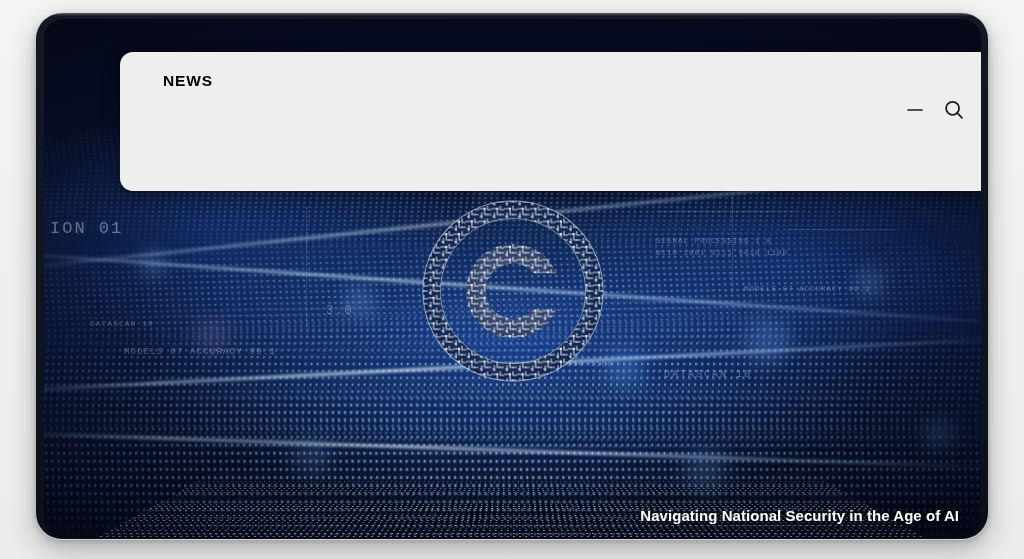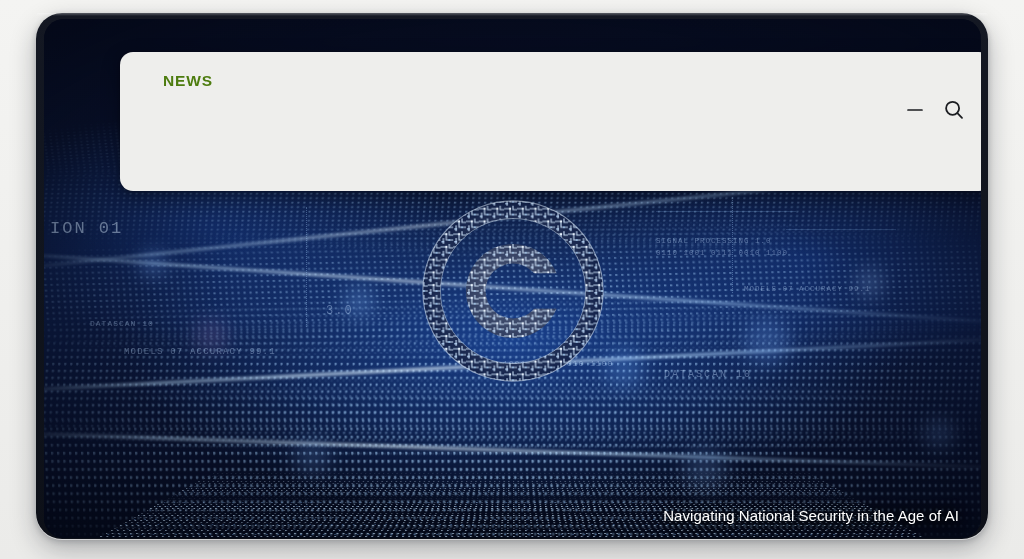--- a/index.html
+++ b/index.html
@@ -166,21 +166,21 @@
     background: #eeeeec;
     border-radius: 13px;
     box-shadow: 0 6px 18px rgba(0,0,0,0.34), 0 1px 3px rgba(0,0,0,0.22);
     box-sizing: border-box;
     padding: 14px 26px 16px 26px;
   }
   .kicker {
     font-size: 15.5px;
     font-weight: 600;
     letter-spacing: 0.9px;
-    color: #4d7c0f;
+    color: #000000;
     line-height: 1.2;
     margin: 6px 0 0 17px;
   }
   .headline {
     margin: 9px 0 0 17px;
     font-size: 30.5px;
     font-weight: 700;
     line-height: 1.17;
     letter-spacing: -0.35px;
     color: #1b1d21;
@@ -204,21 +204,21 @@
   }
   .icon-btn svg { display: block; }
 
   
   .caption {
     position: absolute;
     right: 22px;
     bottom: 14px;
     color: #ffffff;
     font-size: 15px;
-    font-weight: 400;
+    font-weight: 700;
     letter-spacing: 0.05px;
     text-shadow: 0 1px 5px rgba(0,0,0,0.75), 0 0 14px rgba(0,0,0,0.55);
     white-space: nowrap;
   }
 
   
   .vignette {
     position: absolute;
     inset: 0;
     pointer-events: none;

